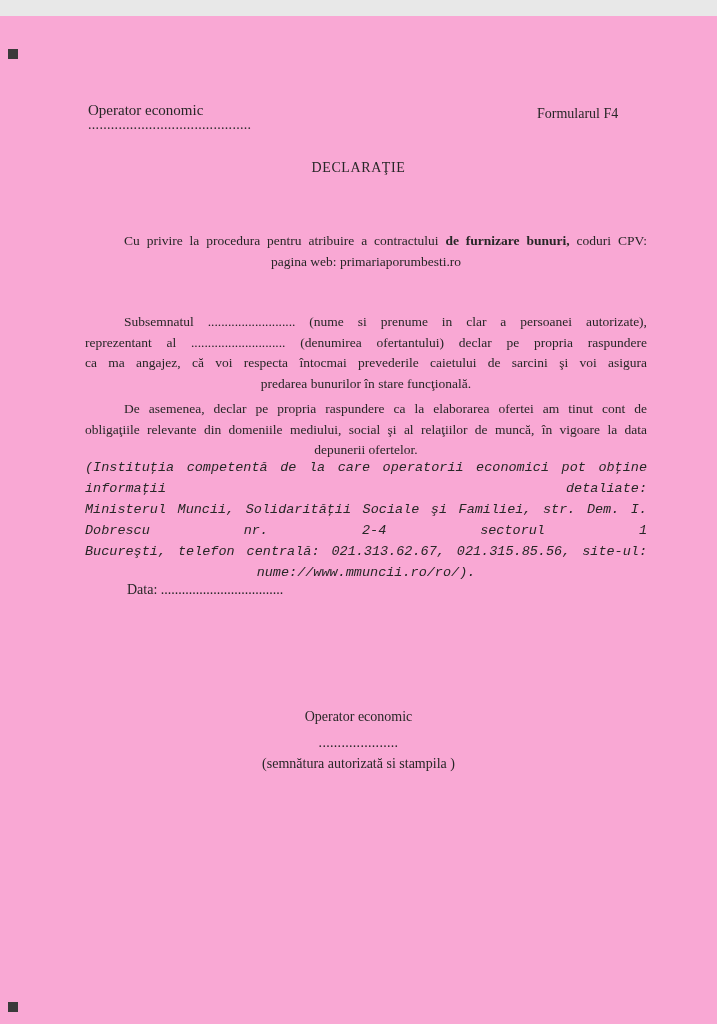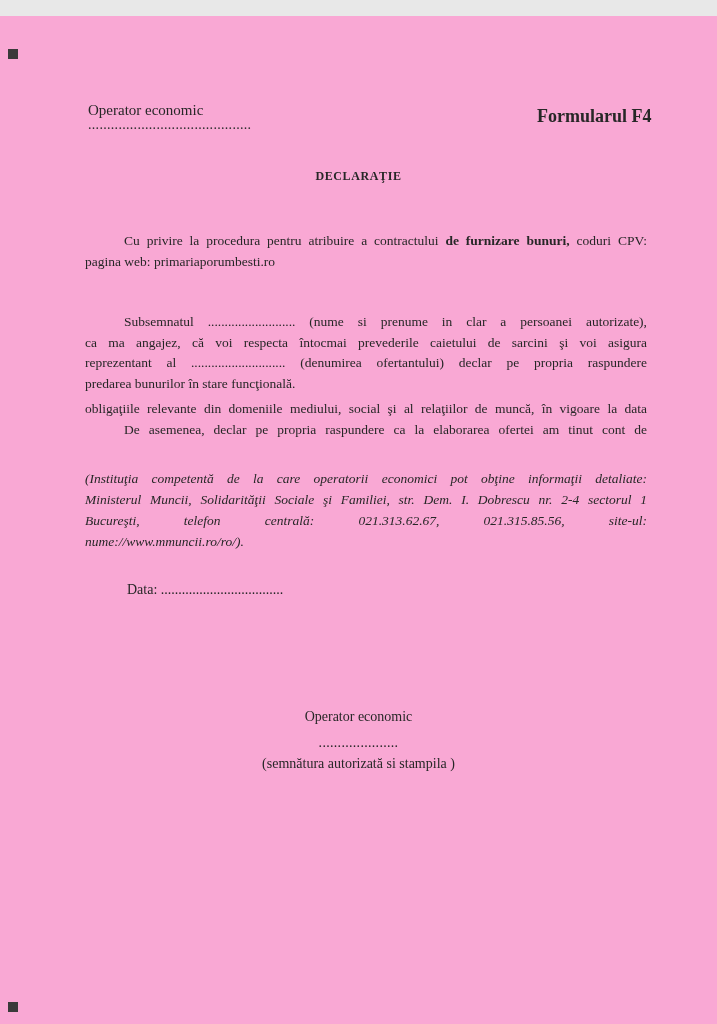--- a/index.html
+++ b/index.html
@@ -15,37 +15,37 @@
   .abs { position:absolute; }
 
   
   .scan-mark { width:10px; height:10px; background:#3a3a3a; }
   .mark-top { left:8px; top:33px; }
   .mark-bottom { left:8px; top:986px; }
 
   
   .operator-label { left:88px; top:86px; font-size:15px; }
   .operator-dots { left:88px; top:101px; font-size:14px; letter-spacing:0.3px; color:#2e2e2e; }
-  .form-label { left:537px; top:90px; font-size:18px; font-weight:bold; }
+  .form-label { left:537px; top:90px; font-size:14px; font-weight:normal; }
 
   
   .doc-title {
-    left:0; top:153px; width:717px;
-    text-align:center; font-weight:bold;
-    font-size:12px; letter-spacing:0.6px;
+    left:0; top:144px; width:717px;
+    text-align:center; font-weight:normal;
+    font-size:14px; letter-spacing:0.6px;
   }
 
   
   .body-block { left:85px; width:562px; font-size:13.5px; line-height:20.5px; }
   .p1 { top:215px; }
   .p2 { top:296px; }
   .p3 { top:383px; }
-  .note { top:452px; font-style:italic; line-height:21px; }
+  .note { top:441px; font-style:italic; line-height:21px;font-family:Liberation Mono, monospace; }
   .jline { text-align:justify; text-align-last:justify; }
-  .lline { text-align:left; }
+  .lline { text-align:center; }
   .indent { text-indent:39px; }
   .b { font-weight:bold; }
 
   
   .data-line { left:127px; top:566px; font-size:14px; }
 
   
   .sig { left:0; width:717px; text-align:center; font-size:14px; }
   .sig-title { top:693px; }
   .sig-dots { top:719px; letter-spacing:0.3px; }
@@ -65,28 +65,29 @@
 
   <div class="abs doc-title">DECLARAŢIE</div>
 
   <div class="abs body-block p1">
     <div class="jline indent"><span>Cu privire la procedura pentru atribuire a contractului </span><span class="b">de furnizare bunuri,</span><span> coduri CPV:</span></div>
     <div class="lline">pagina web: primariaporumbesti.ro</div>
   </div>
 
   <div class="abs body-block p2">
     <div class="jline indent">Subsemnatul .......................... (nume si prenume in clar a persoanei autorizate),</div>
+    <div class="jline">reprezentant al ............................ (denumirea ofertantului) declar pe propria raspundere</div>
     <div class="jline">ca ma angajez, că voi respecta întocmai prevederile caietului de sarcini şi voi asigura</div>
-    <div class="jline">reprezentant al ............................ (denumirea ofertantului) declar pe propria raspundere</div>
     <div class="lline">predarea bunurilor în stare funcţională.</div>
   </div>
 
   <div class="abs body-block p3">
+    <div class="jline indent">De asemenea, declar pe propria raspundere ca la elaborarea ofertei am tinut cont de</div>
     <div class="jline">obligaţiile relevante din domeniile mediului, social şi al relaţiilor de muncă, în vigoare la data</div>
-    <div class="jline indent">De asemenea, declar pe propria raspundere ca la elaborarea ofertei am tinut cont de</div>
+    <div class="lline">depunerii ofertelor.</div>
   </div>
 
   <div class="abs body-block note">
     <div class="jline">(Instituţia competentă de la care operatorii economici pot obţine informaţii detaliate:</div>
     <div class="jline">Ministerul Muncii, Solidarităţii Sociale şi Familiei, str. Dem. I. Dobrescu nr. 2-4 sectorul 1</div>
     <div class="jline">Bucureşti, telefon centrală: 021.313.62.67, 021.315.85.56, site-ul:</div>
     <div class="lline">nume://www.mmuncii.ro/ro/).</div>
   </div>
 
   <div class="abs data-line"><span>Data: </span><span>...................................</span></div>

